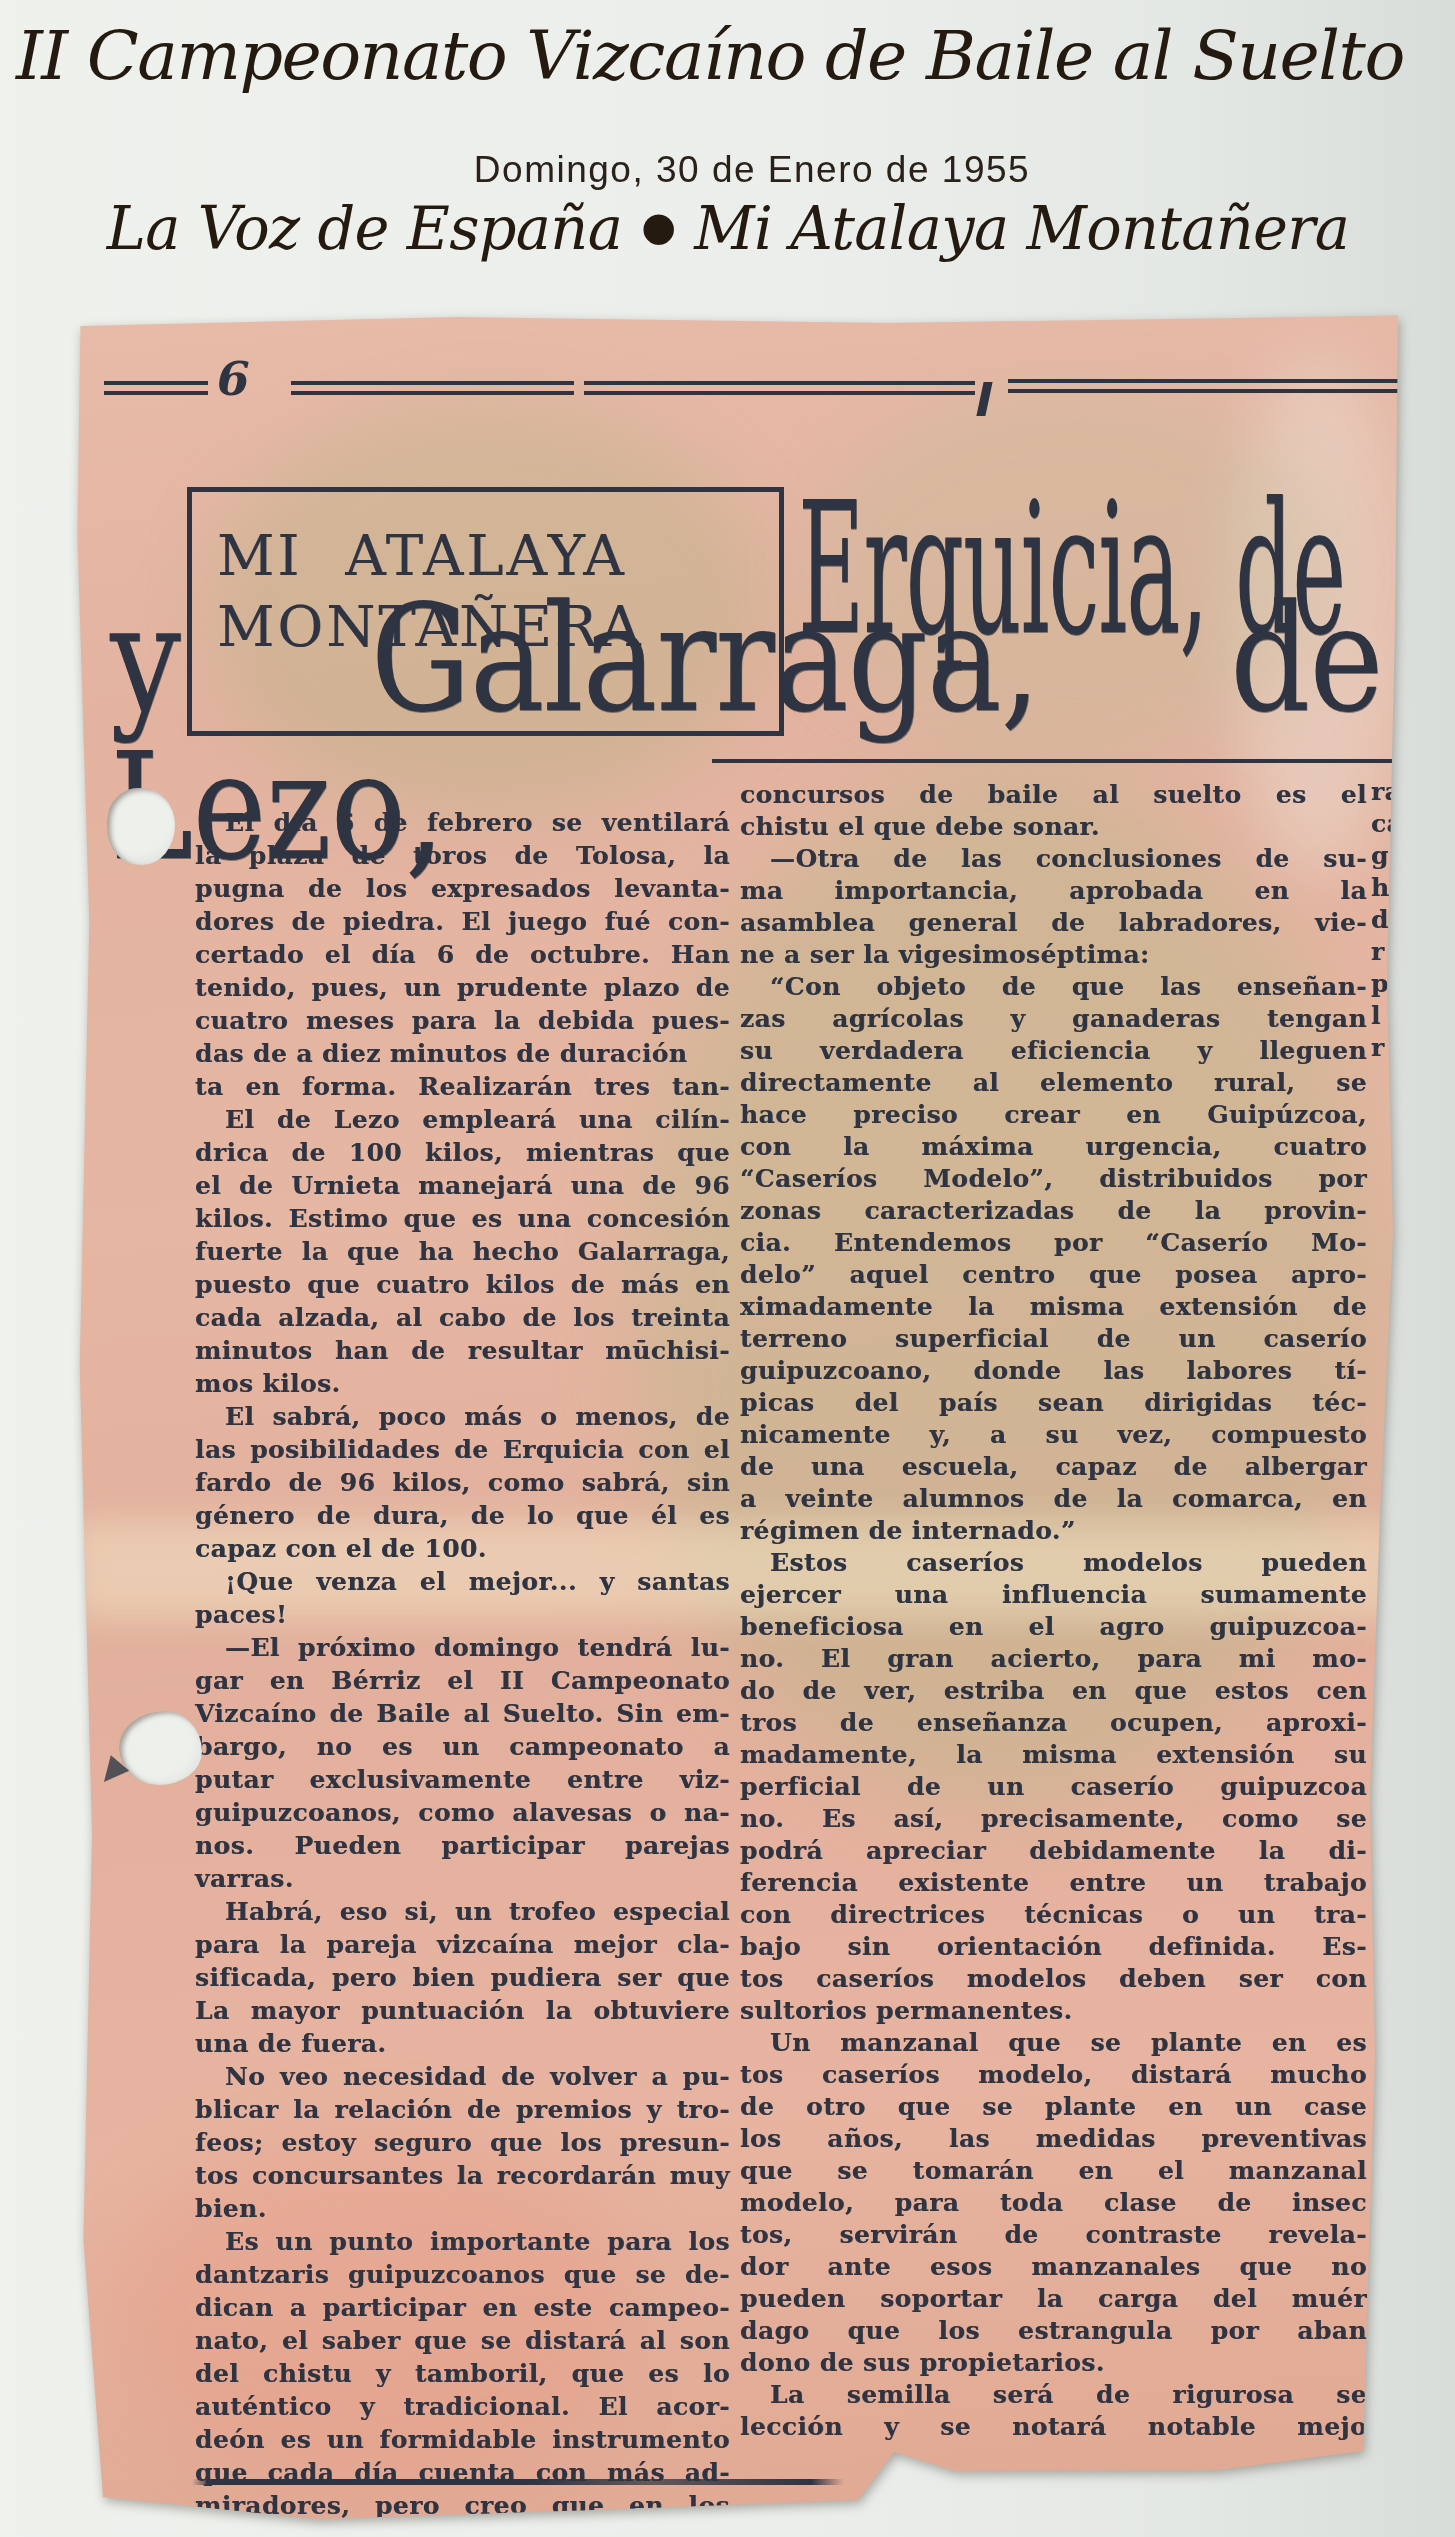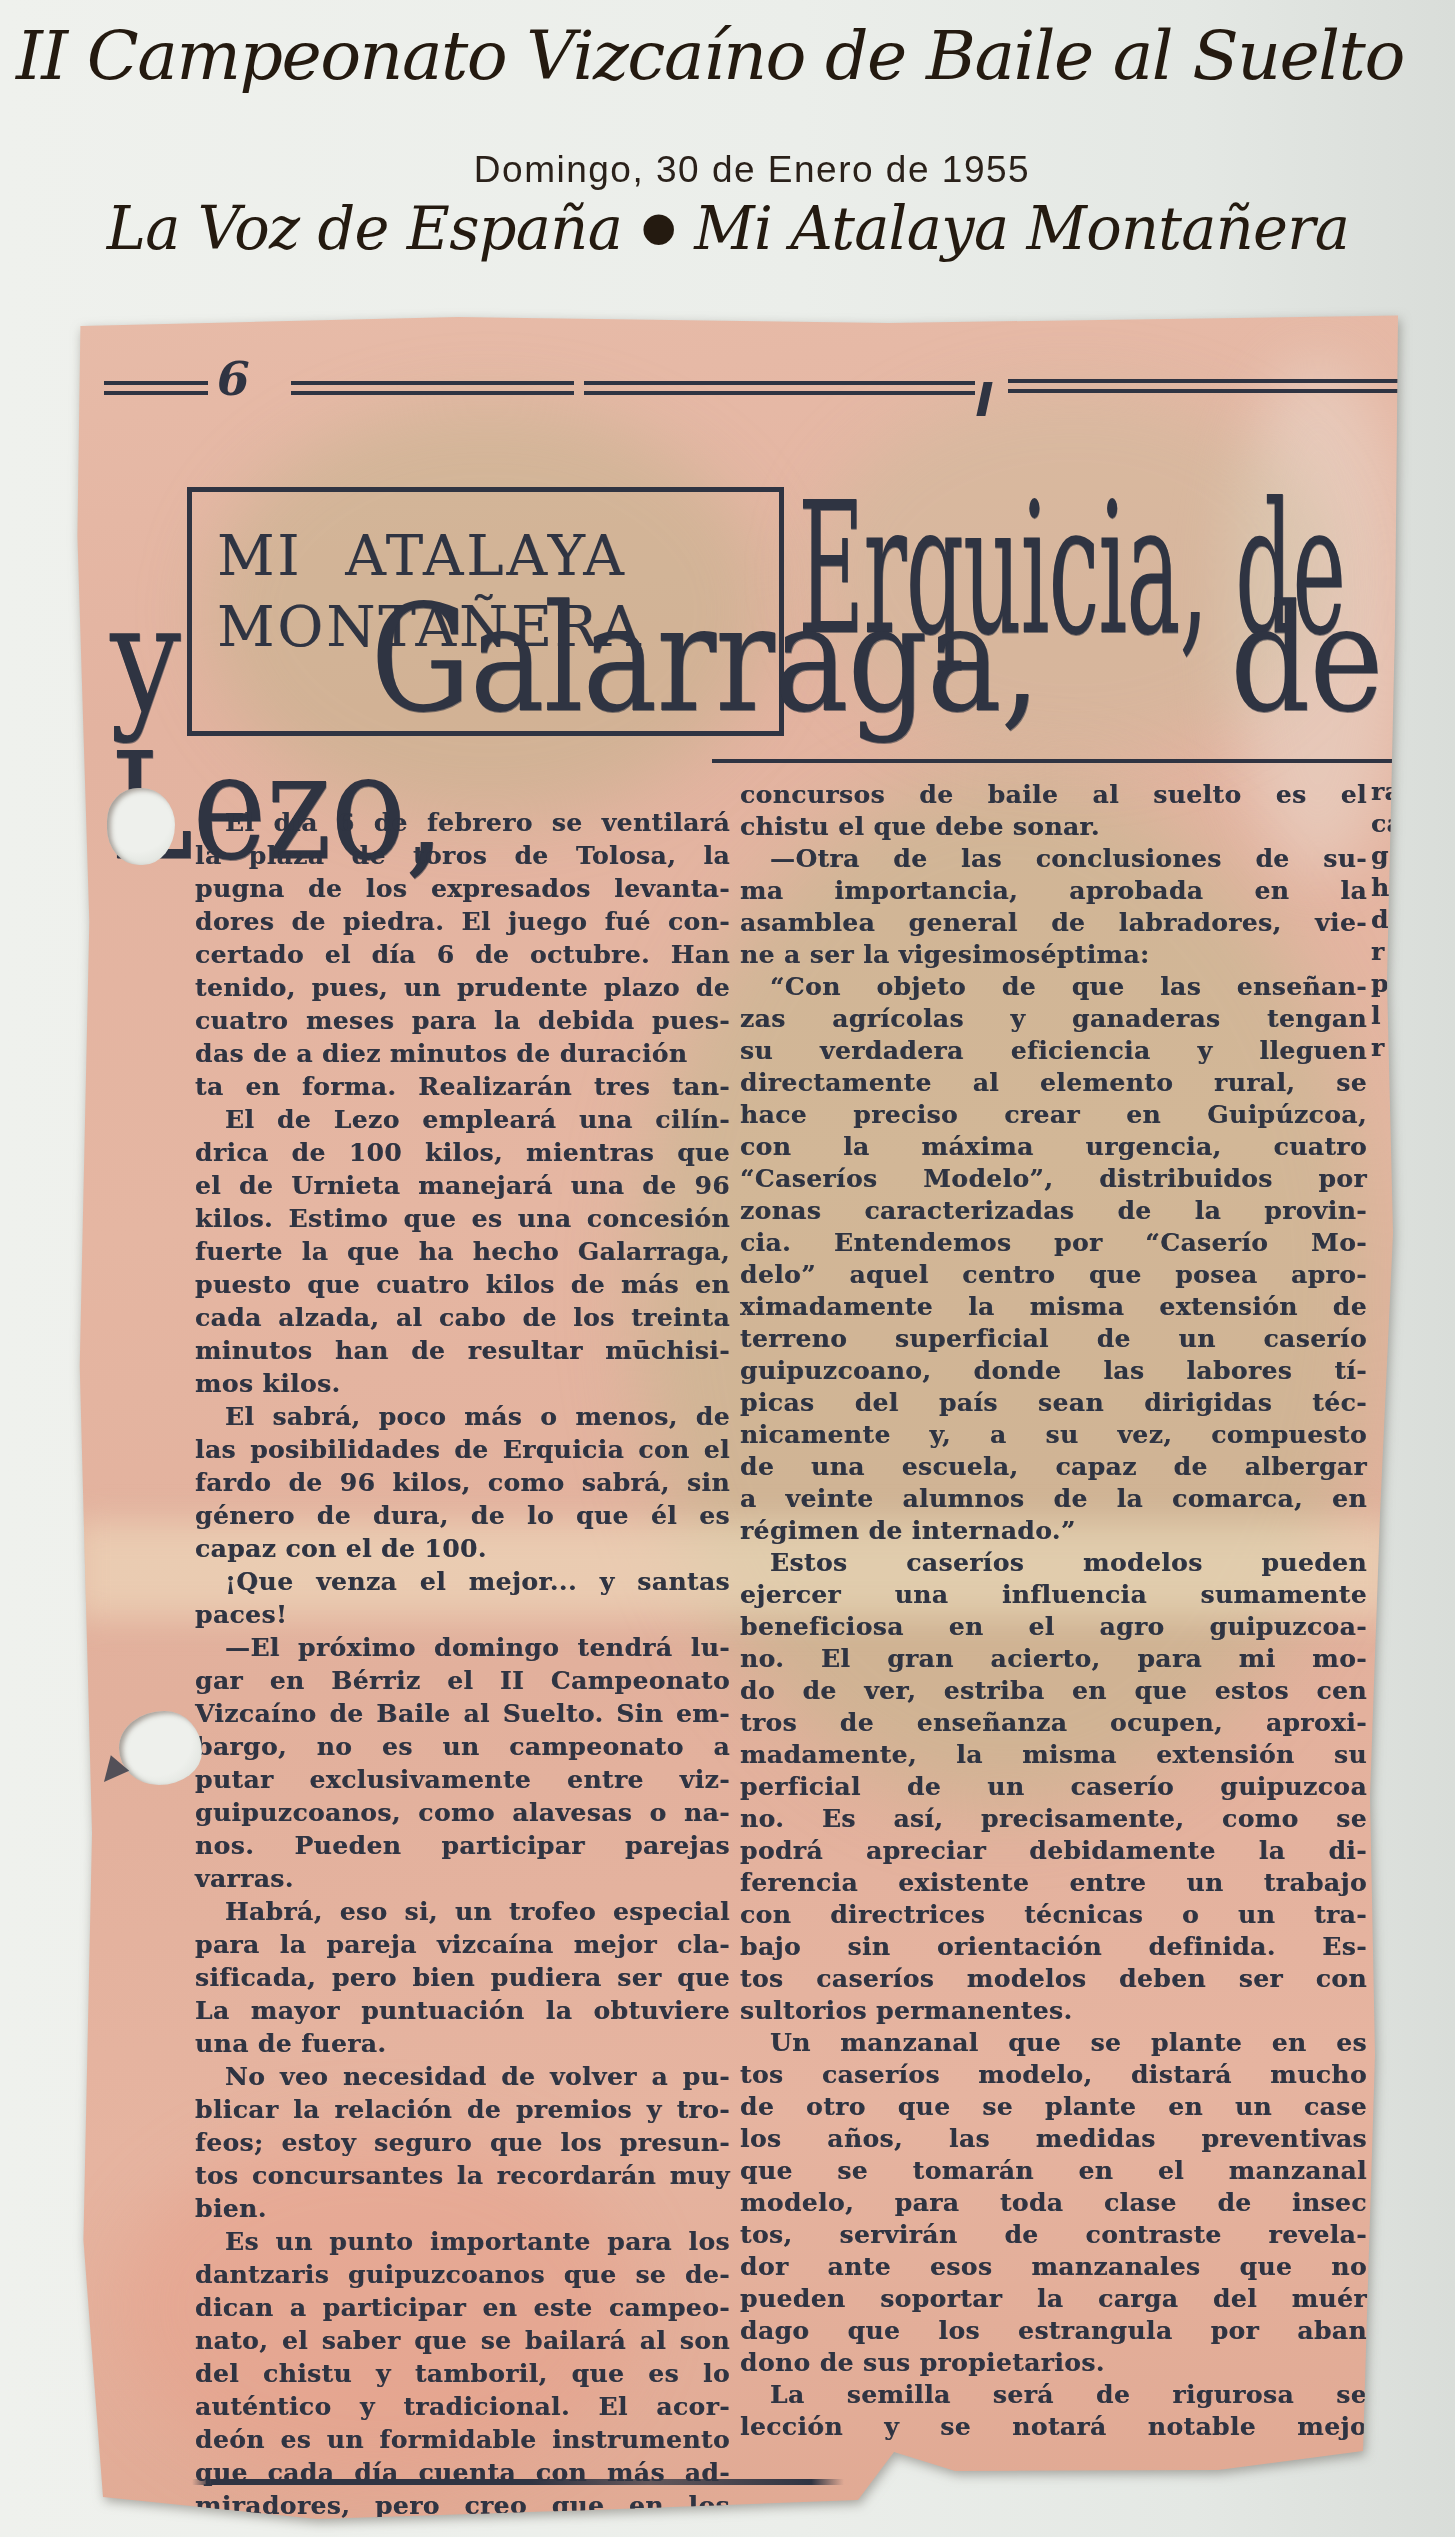--- a/index.html
+++ b/index.html
@@ -172,21 +172,21 @@
           <div class="line">La mayor puntuación la obtuviere</div>
           <div class="line end">una de fuera.</div>
           <div class="line ind">No veo necesidad de volver a pu-</div>
           <div class="line">blicar la relación de premios y tro-</div>
           <div class="line">feos; estoy seguro que los presun-</div>
           <div class="line">tos concursantes la recordarán muy</div>
           <div class="line end">bien.</div>
           <div class="line ind">Es un punto importante para los</div>
           <div class="line">dantzaris guipuzcoanos que se de-</div>
           <div class="line">dican a participar en este campeo-</div>
-          <div class="line">nato, el saber que se bailará al son</div>
+          <div class="line">nato, el saber que se distará al son</div>
           <div class="line">del chistu y tamboril, que es lo</div>
           <div class="line">auténtico y tradicional. El acor-</div>
           <div class="line">deón es un formidable instrumento</div>
           <div class="line">que cada día cuenta con más ad-</div>
           <div class="line">miradores, pero creo que en los</div>
         </section>
 
       <section class="col right">
           <div class="line">concursos de baile al suelto es el</div>
           <div class="line end">chistu el que debe sonar.</div>

